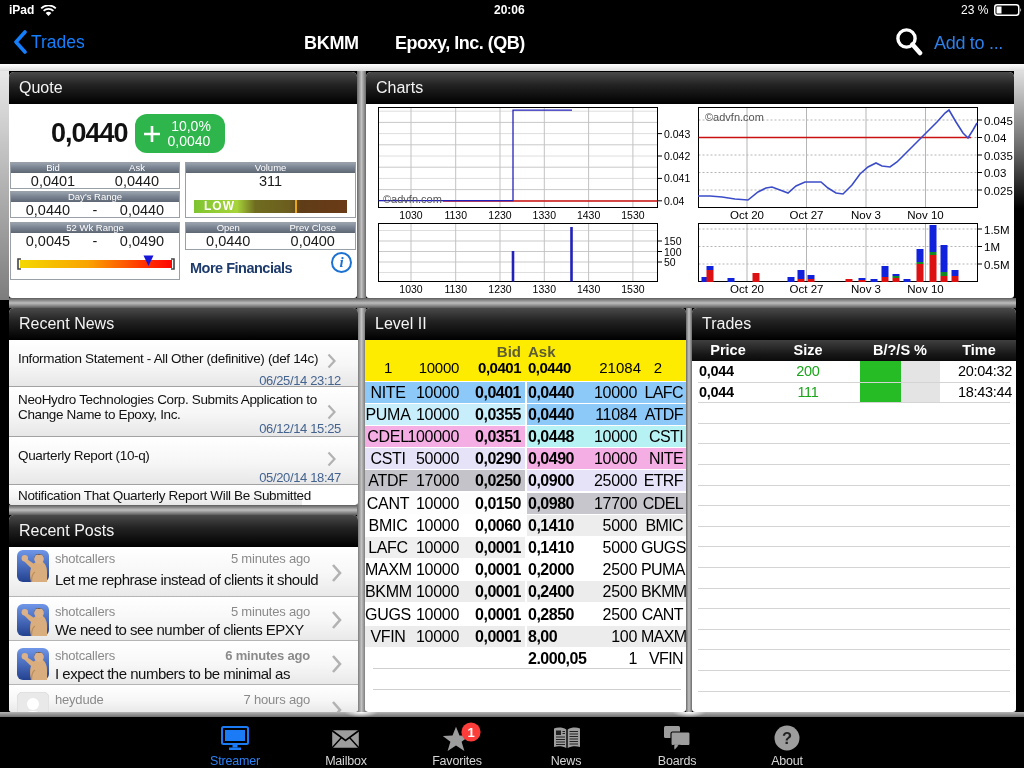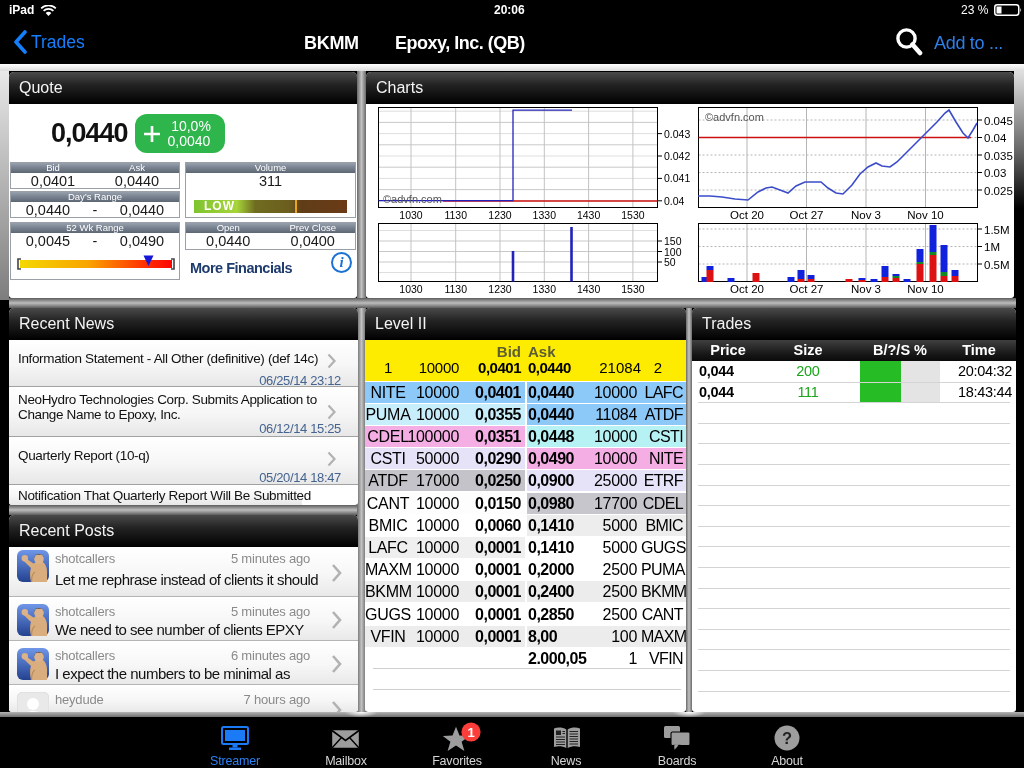--- a/index.html
+++ b/index.html
@@ -546,21 +546,21 @@
       <div class="abs pmsg" style="left:46px;top:24px;">We need to see number of clients EPXY</div>
       <svg class="abs" style="left:322px;top:13px;" width="11" height="20" viewBox="0 0 11 20">
           <path d="M2 2 L9 10 L2 18" fill="none" stroke="#b2b2b2" stroke-width="2.6"></path>
         </svg>
     </div>
     <div class="abs prow" style="top:126px;left:0;width:349px;height:44px;">
       <svg class="abs" style="left:8px;top:7px;" width="32" height="32" viewBox="0 0 32 32">
           <use href="#muscle"></use>
         </svg>
       <div class="abs puser" style="left:46px;top:7px;">shotcallers</div>
-      <div class="abs ptime" style="right:48px;top:7px;">6 minutes ago</div>
+      <div class="abs ptime" style="right:48px;top:7px;font-weight:bold;">6 minutes ago</div>
       <div class="abs pmsg" style="left:46px;top:24px;">I expect the numbers to be minimal as</div>
       <svg class="abs" style="left:322px;top:13px;" width="11" height="20" viewBox="0 0 11 20">
           <path d="M2 2 L9 10 L2 18" fill="none" stroke="#b2b2b2" stroke-width="2.6"></path>
         </svg>
     </div>
     <div class="abs prow" style="top:170px;left:0;width:349px;height:27px;border-bottom:none;">
       <svg class="abs" style="left:8px;top:7px;" width="32" height="32" viewBox="0 0 32 32">
           <use href="#heydude"></use>
         </svg>
       <div class="abs puser" style="left:46px;top:7px;">heydude</div>

